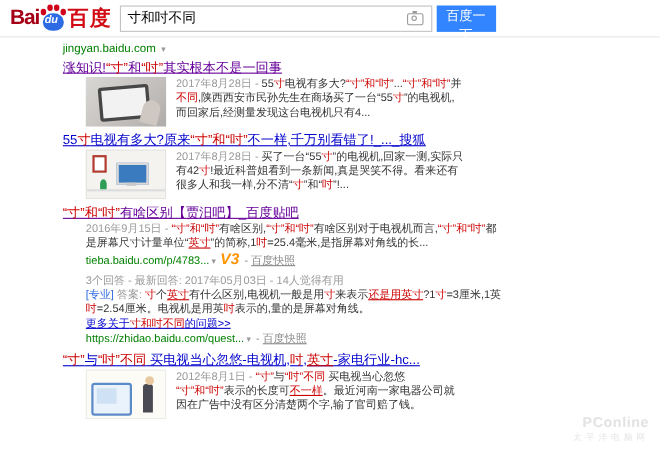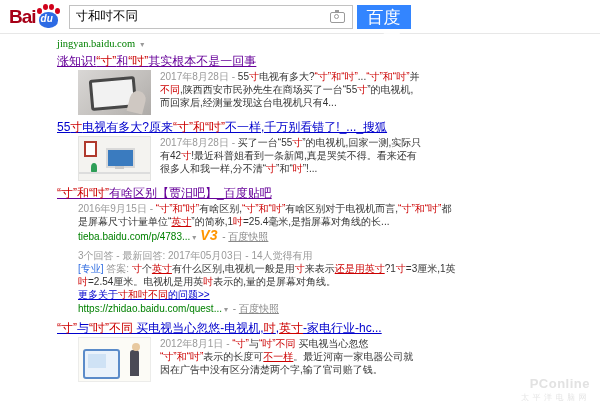--- a/index.html
+++ b/index.html
@@ -23,24 +23,24 @@
   .paw .du{position:absolute;left:4px;top:9px;color:#fff;font-size:10px;font-weight:bold;font-style:italic;}
   .logo-cn{font-size:19px;font-weight:bold;color:#d20b13;letter-spacing:1px;}
   .search-wrap{position:relative;margin-left:7px;}
   .search-input{width:250px;height:20px;border:1px solid #c2c2c2;font-size:12.5px;
     padding:1px 26px 1px 6px;color:#000;outline:none;border-radius:0;
     font-family:"Liberation Sans","DejaVu Sans",sans-serif;}
   .cam{position:absolute;right:8px;top:7px;width:13px;height:9px;border:1px solid #9a9a9a;border-radius:2px;}
   .cam::before{content:'';position:absolute;width:3px;height:3px;border:1px solid #9a9a9a;border-radius:50%;left:3px;top:1px;}
   .cam::after{content:'';position:absolute;width:4px;height:2px;background:#9a9a9a;top:-3px;left:4px;}
   .search-btn{margin-left:4px;width:54px;height:24px;background:#3385ff;color:#fff;
-    border:none;font-size:17px;cursor:pointer;font-family:"Liberation Sans","DejaVu Sans",sans-serif;}
+    border:none;font-size:12px;cursor:pointer;font-family:"Liberation Sans","DejaVu Sans",sans-serif;}
   
   .main{padding:4px 0 0 57px;}
-  .site-filter{font-size:10.5px;color:#008000;height:14px;margin-bottom:2px;font-family:Liberation Serif, serif;}
+  .site-filter{font-size:10.5px;color:#008000;height:14px;margin-bottom:2px;}
   .site-filter .arrow{color:#999;font-size:8px;margin-left:5px;}
   .result{margin-bottom:5px;width:402px;}
   .r-title{display:block;font-size:12px;line-height:15px;color:#0000cc;
     text-decoration:underline;cursor:pointer;white-space:nowrap;overflow:hidden;}
   .r-title.visited{color:#660099;}
   .hl{color:#cc0000;}
   .hlu{color:#cc0000;text-decoration:underline;}
   .tag{color:#2c6ae0;}
   .glabel{color:#999;}
   .r-body{display:flex;margin-top:1px;padding-left:21px;}
@@ -87,20 +87,21 @@
   <div class="logo">
     <span class="logo-bai">Bai</span>
     <span class="paw">
       <i class="t1"></i>
         <i class="t2"></i>
         <i class="t3"></i>
         <i class="t4"></i>
         <i class="pad"></i>
       <span class="du">du</span>
     </span>
+    <span class="logo-cn">百度</span>
   </div>
   <div class="search-wrap">
     <input class="search-input" type="text" value="寸和吋不同" style="">
     <span class="cam"></span>
   </div>
   <button class="search-btn">百度一下</button>
 </div>
 
 <div class="main">
   <div class="site-filter">

